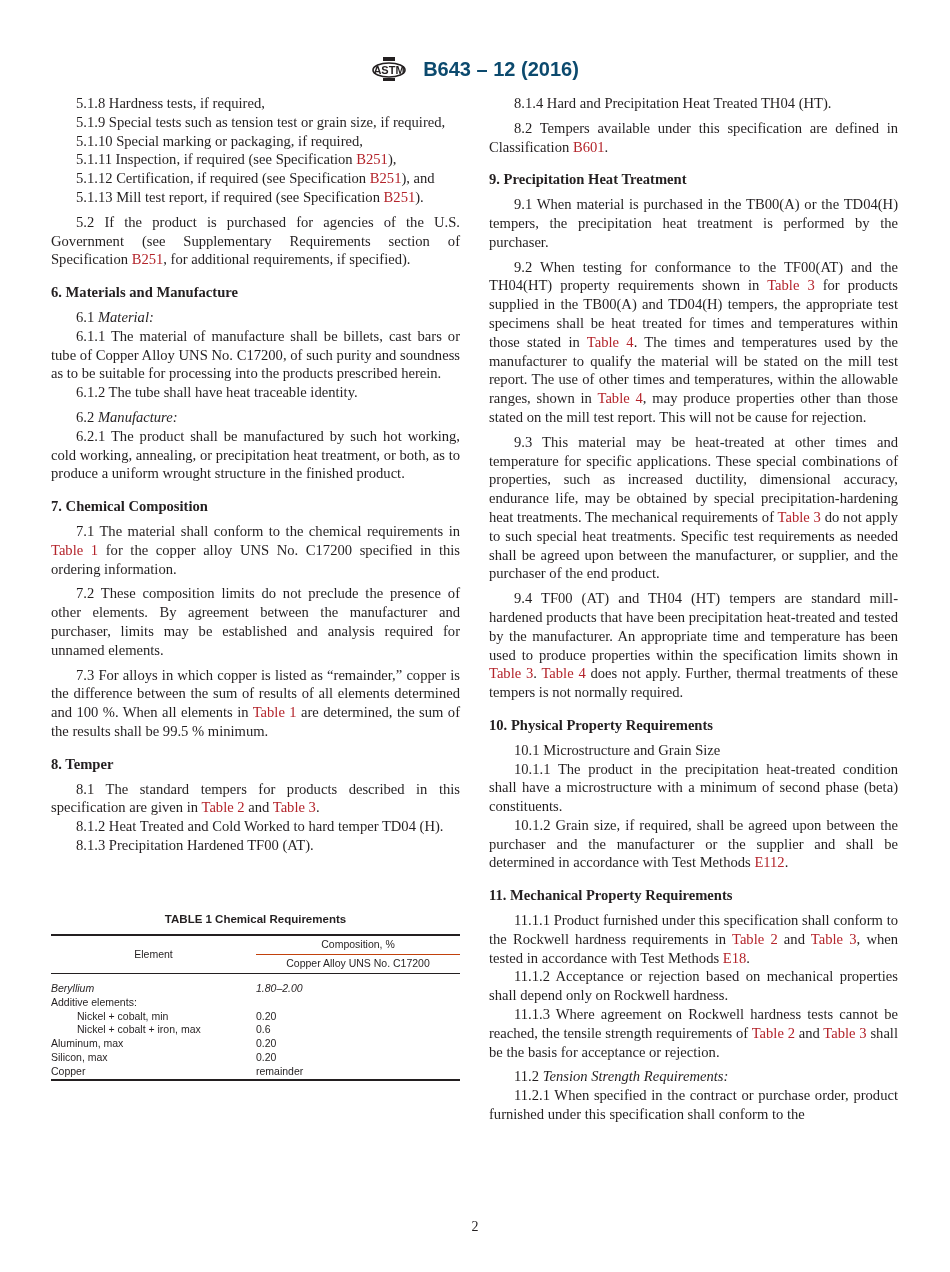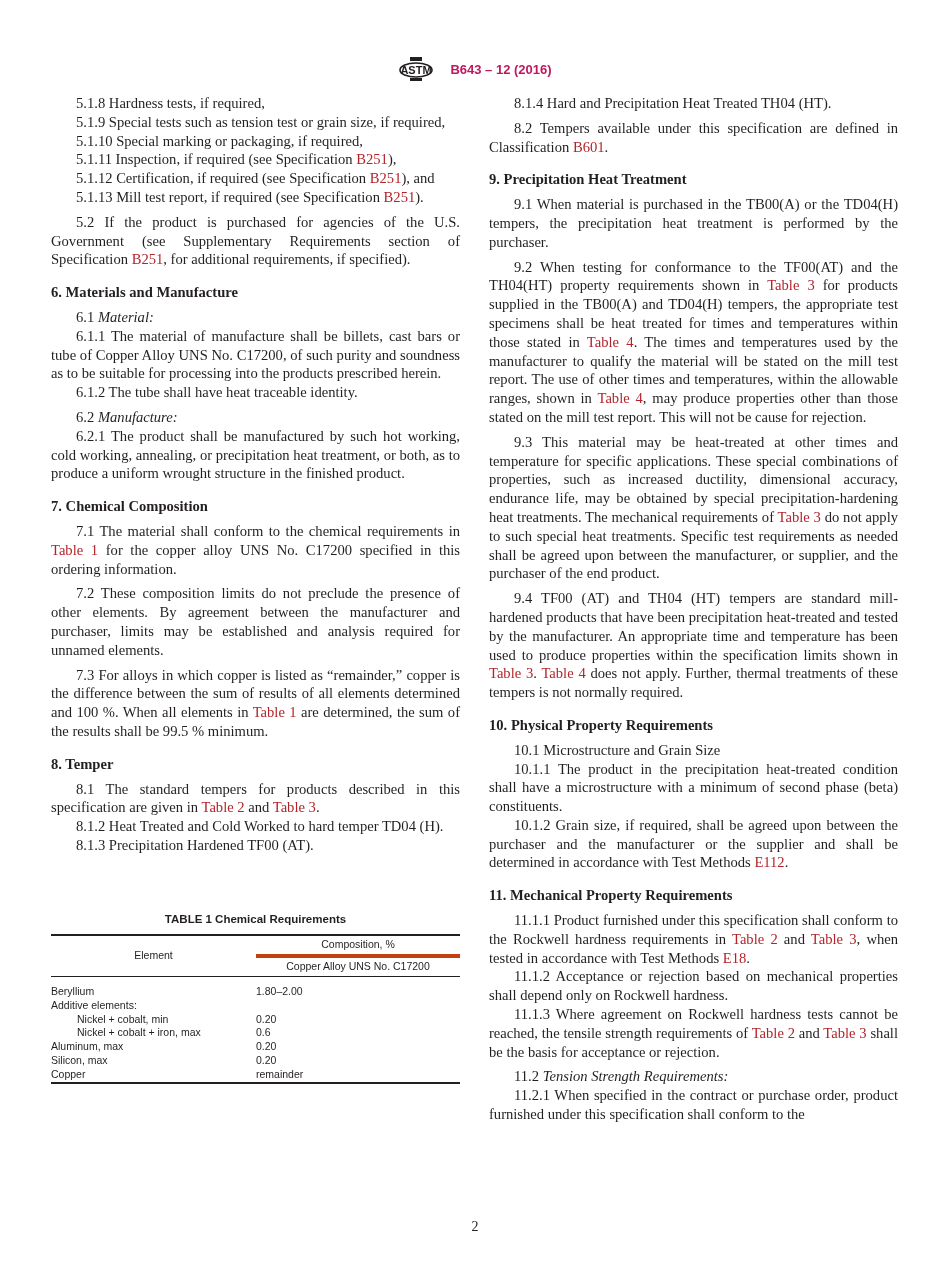--- a/index.html
+++ b/index.html
@@ -8,21 +8,21 @@
     font-family: "Liberation Serif", "DejaVu Serif", serif;
     color: #231f20;
   }
   .header {
     position: absolute; top: 54px; left: 0; width: 950px; height: 30px;
     display: flex; justify-content: center; align-items: center; gap: 16px;
   }
   .logo { width: 36px; height: 28px; }
   .doc-id {
     font-family: "Liberation Sans", "DejaVu Sans", sans-serif;
-    font-weight: bold; font-size: 13px; color: #be185d;
+    font-weight: bold; font-size: 20px; color: #0c4a6e;
   }
   .col {
     position: absolute; top: 94px; width: 409px;
     font-size: 14.6px; line-height: 18.8px; text-align: justify;
   }
   .col.left { left: 51px; }
   .col.right { left: 489px; }
   p { margin: 0; }
   .ind { text-indent: 25px; }
   .gap { margin-top: 6px; }
@@ -38,27 +38,27 @@
     font-weight: bold; font-size: 11.5px; text-align: center; margin-bottom: 6px;
   }
   table.chem {
     width: 100%; border-collapse: collapse;
     font-family: "Liberation Sans", "DejaVu Sans", sans-serif;
     font-size: 10.5px; line-height: 13.8px; color: #231f20;
   }
   table.chem thead tr:first-child th { border-top: 2px solid #231f20; }
   table.chem th { font-weight: normal; padding: 2px 0; }
   th.el { text-align: center; width: 205px; vertical-align: middle; border-bottom: 1px solid #231f20; }
-  th.comp1 { text-align: center; border-bottom: 4px solid #c2410c; }
+  th.comp1 { text-align: center; border-bottom: 1px solid #c2410c; }
   th.comp2 { text-align: center; border-bottom: 1px solid #231f20; }
   table.chem td { padding: 0; }
   td.name { padding-left: 14px; }
   td.name.sub { padding-left: 26px; }
   td.val { padding-left: 59px; }
-  table.chem tbody tr:first-child td { padding-top: 8px; }
+  table.chem tbody tr:first-child td { padding-top: 8px; font-style: italic; }
   table.chem tbody tr:last-child td { border-bottom: 2px solid #231f20; }
 
   .page-num {
     position: absolute; top: 1219px; left: 0; width: 950px; text-align: center;
     font-size: 14px;
   }
 </style>
 </head>
 <body>
 

